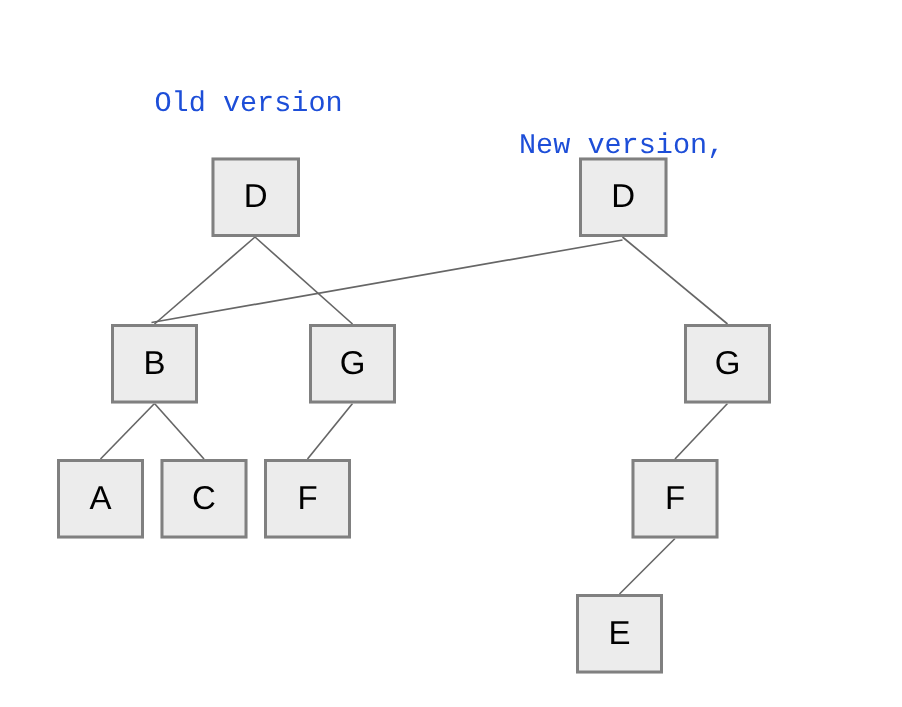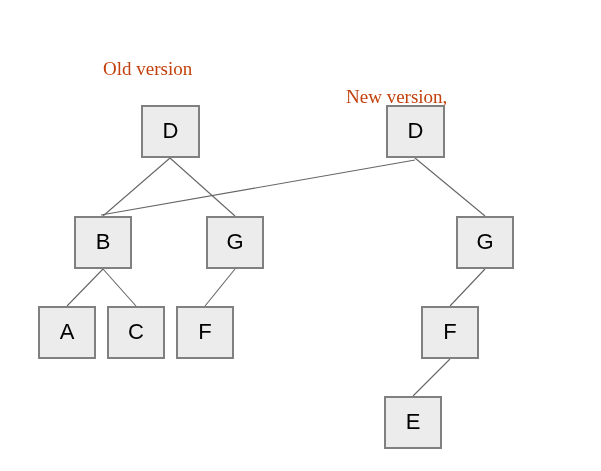--- a/index.html
+++ b/index.html
@@ -37,23 +37,23 @@
     font-size: 22px;
     color: #000000;
     line-height: 1;
   }
   .node-label {
     display: block;
     transform: translateY(-1px);
   }
   .title {
     position: absolute;
-    font-family: Liberation Serif, serif;
+    font-family: Liberation Mono, monospace;
     font-size: 19px;
-    color: #c2410c;
+    color: #1d4ed8;
     white-space: pre;
     line-height: 26px;
   }
   #title-old {
     left: 103px;
     top: 56px;
   }
   #title-new {
     left: 346px;
     top: 32px;

